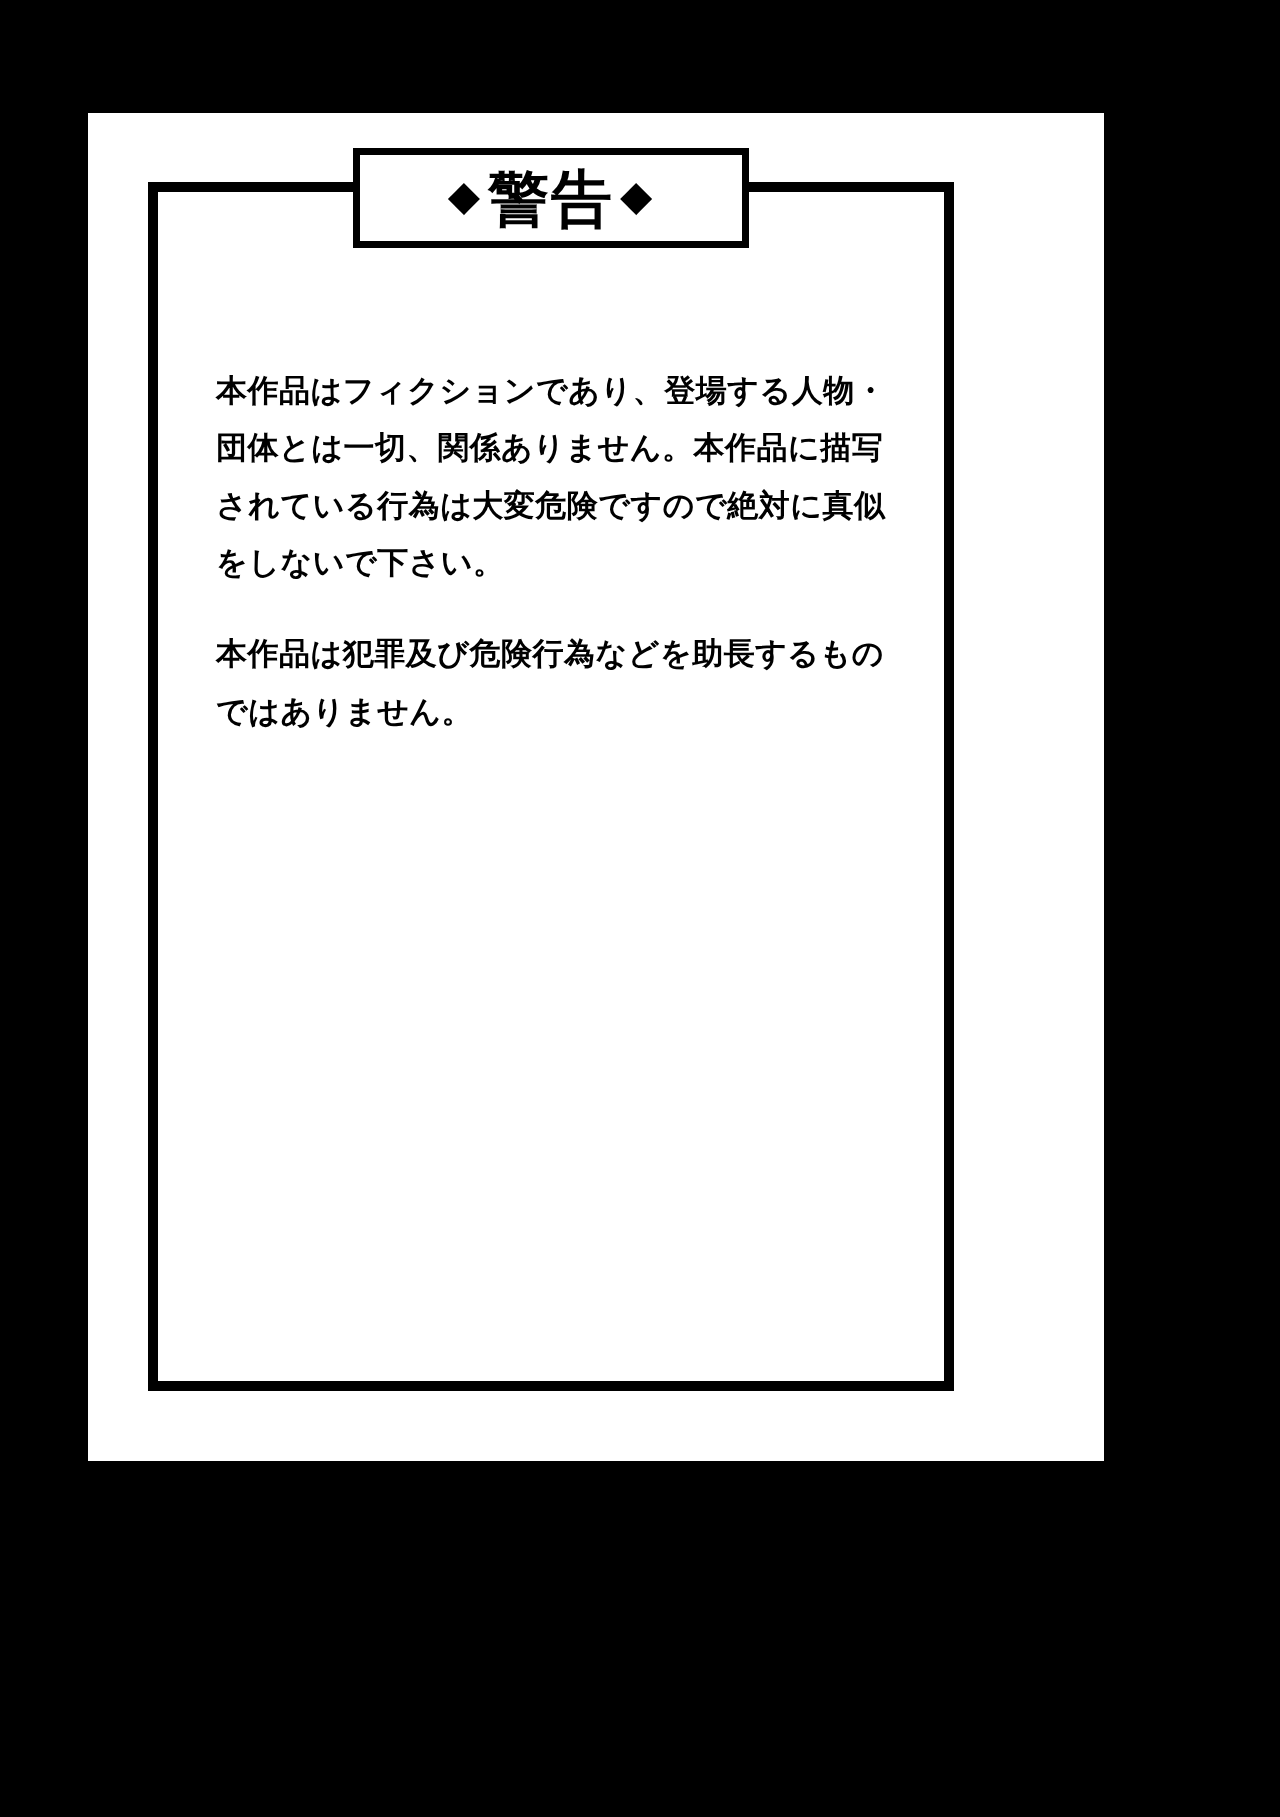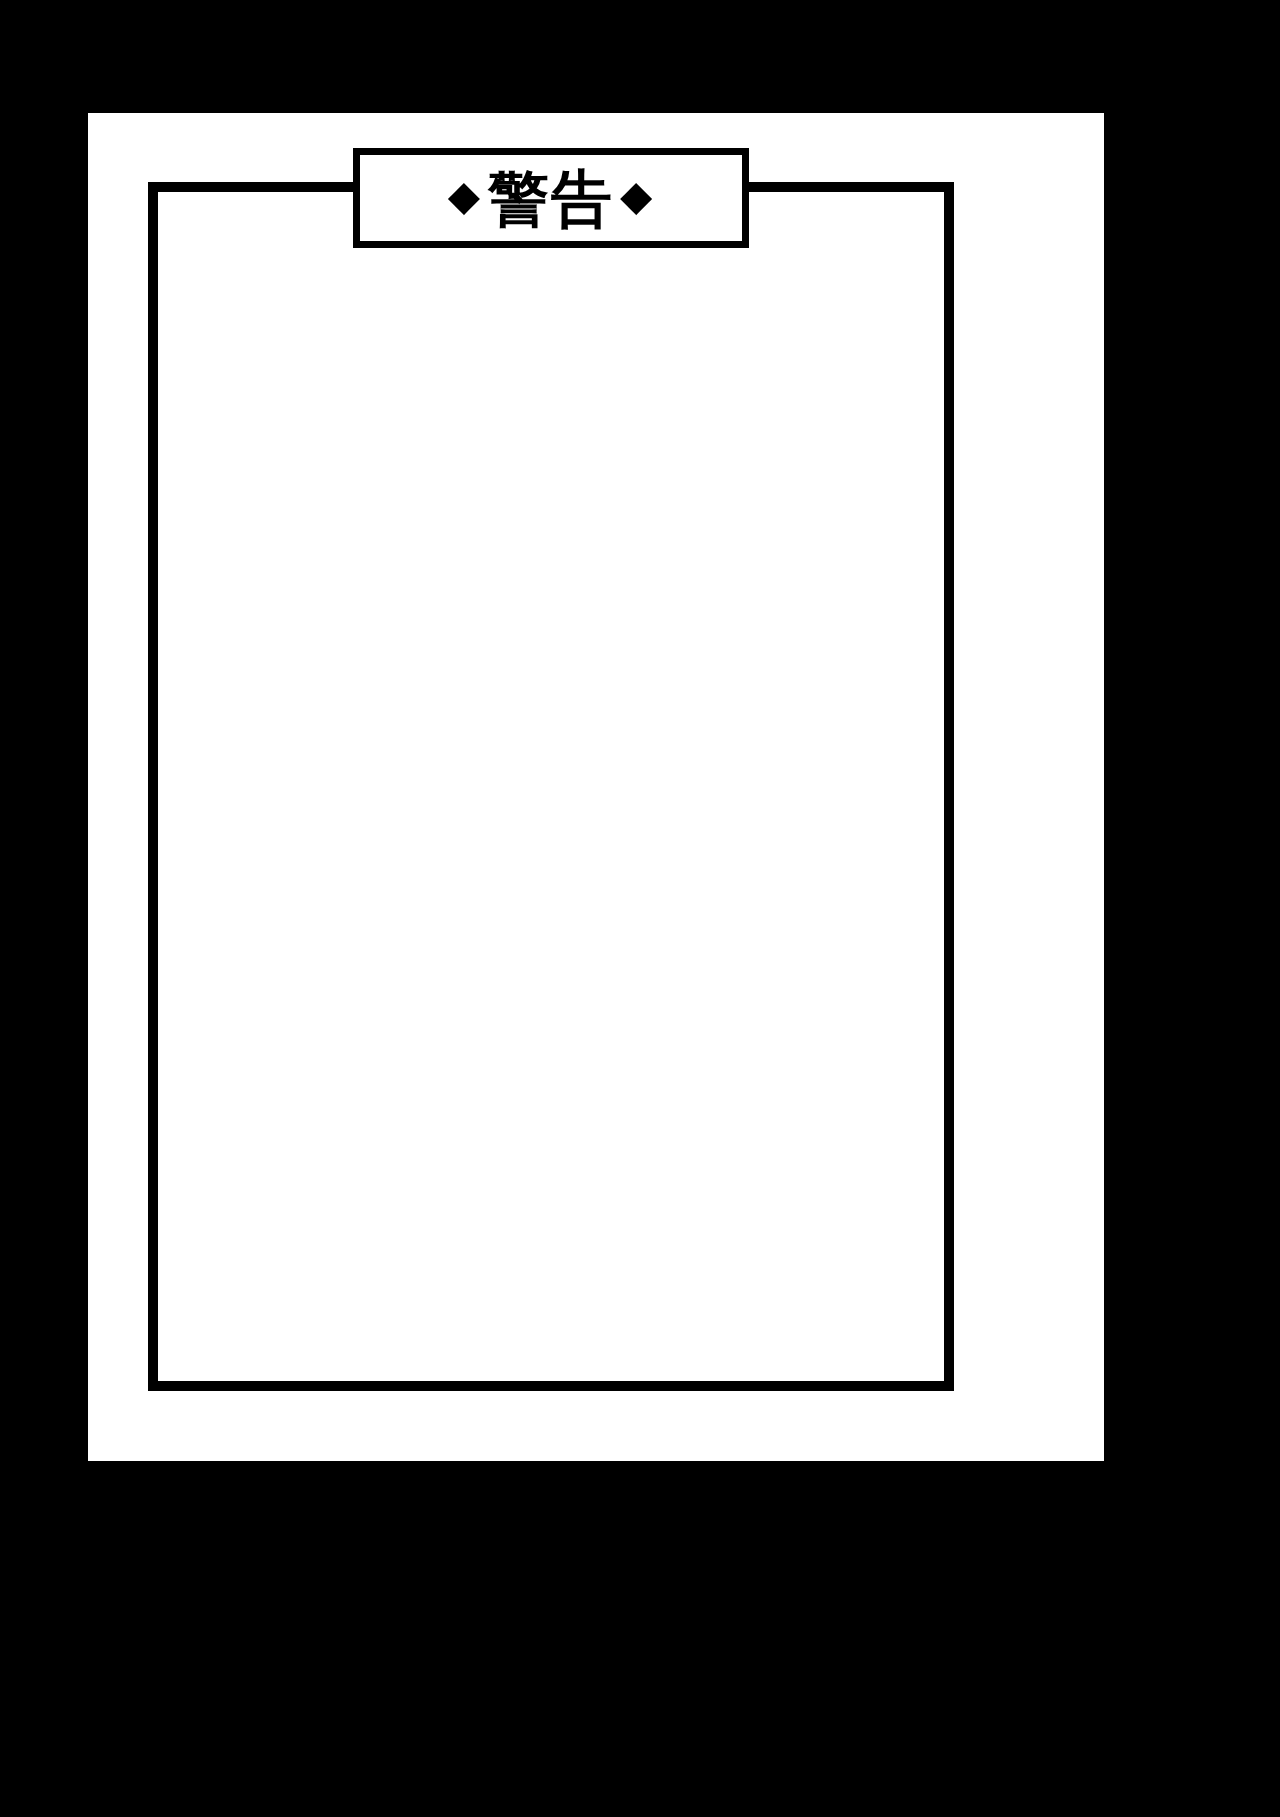--- a/index.html
+++ b/index.html
@@ -110,17 +110,19 @@
 
       <div class="title-plate">
         <div class="title-text">
           <span class="title-diamond">◆</span>
           <span>警告</span>
           <span class="title-diamond">◆</span>
         </div>
       </div>
 
       <div class="body-text">
+        <p class="para">本作品はフィクションであり、登場する人物・団体とは一切、関係ありません。本作品に描写されている行為は大変危険ですので絶対に真似をしないで下さい。</p>
+        <p class="para">本作品は犯罪及び危険行為などを助長するものではありません。</p>
       </div>
 
     </div>
   </div>
 </div>
 
 </body></html>

